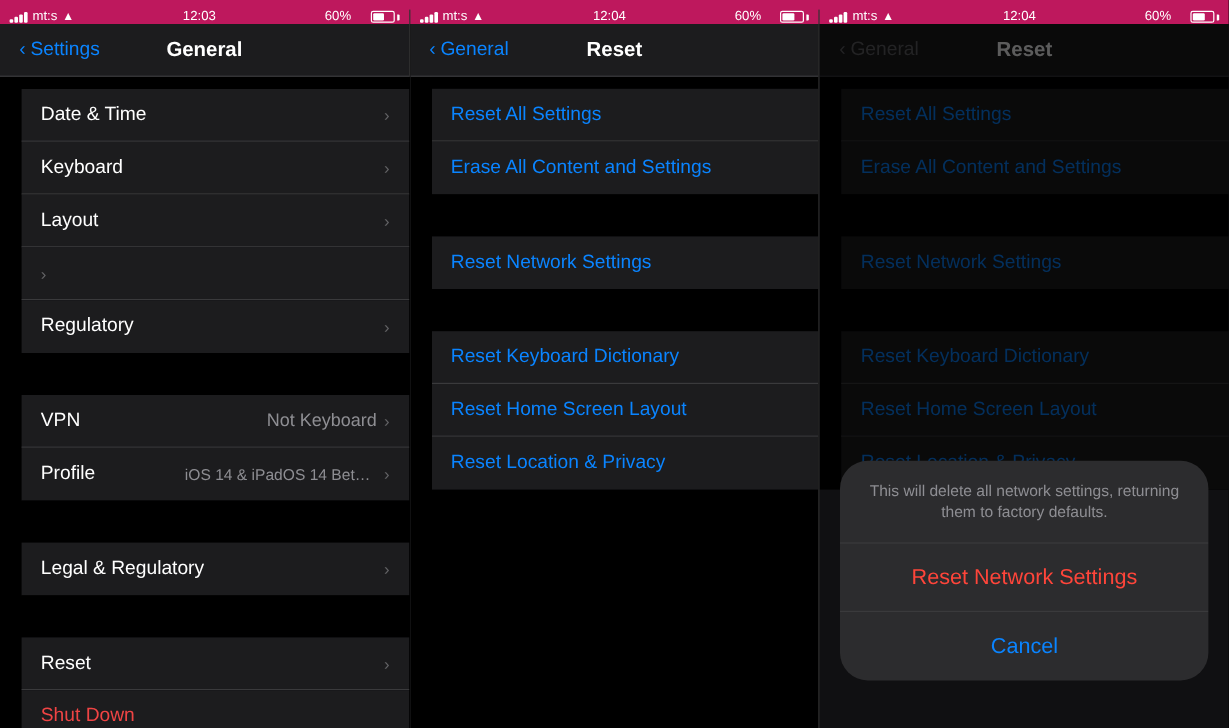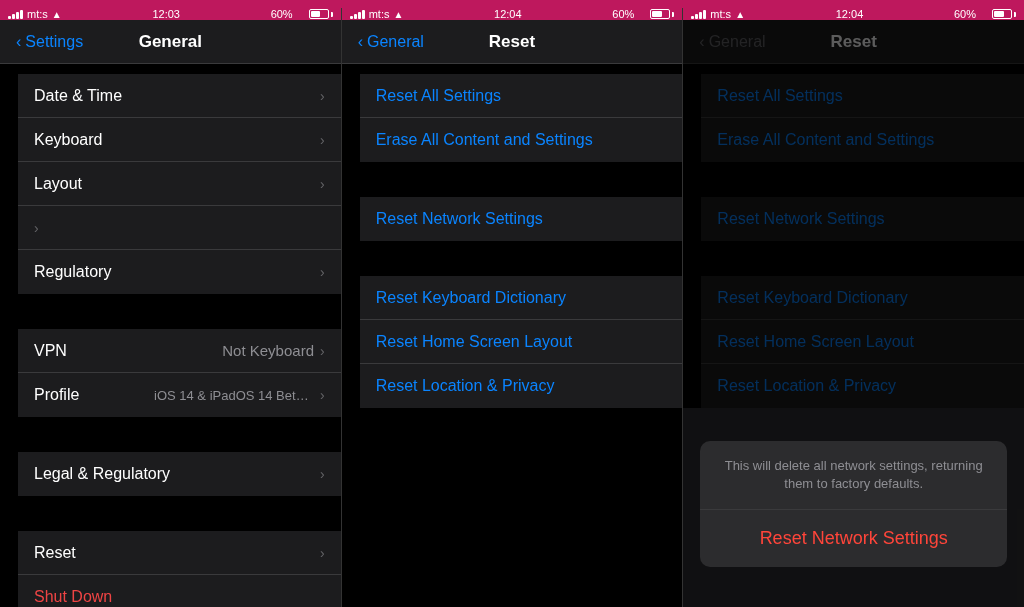--- a/index.html
+++ b/index.html
@@ -163,21 +163,21 @@
       background: rgba(0,0,0,0.4);
       display: flex;
       flex-direction: column;
       align-items: center;
       justify-content: flex-end;
       padding-bottom: 40px;
       z-index: 10;
     }
     .action-sheet {
       width: 90%;
-      border-radius: 10px;
+      border-radius: 23px;
       overflow: hidden;
       background: #2c2c2e;
     }
     .action-sheet-message {
       padding: 16px;
       text-align: center;
       color: #8e8e93;
       font-size: 13px;
       line-height: 1.4;
       border-bottom: 1px solid #3a3a3c;
@@ -445,17 +445,20 @@
         </div>
       </div>
     </div>
 
     <div class="dialog-backdrop">
       <div class="action-sheet">
         <div class="action-sheet-message">This will delete all network settings, returning them to factory defaults.</div>
         <div class="action-sheet-btn action-sheet-btn-red">
           <span>Reset Network Settings</span>
         </div>
+        <div class="action-sheet-btn action-sheet-btn-blue">
+          <span>Cancel</span>
+        </div>
       </div>
     </div>
   </div>
 
 </div>
 
 </body></html>

